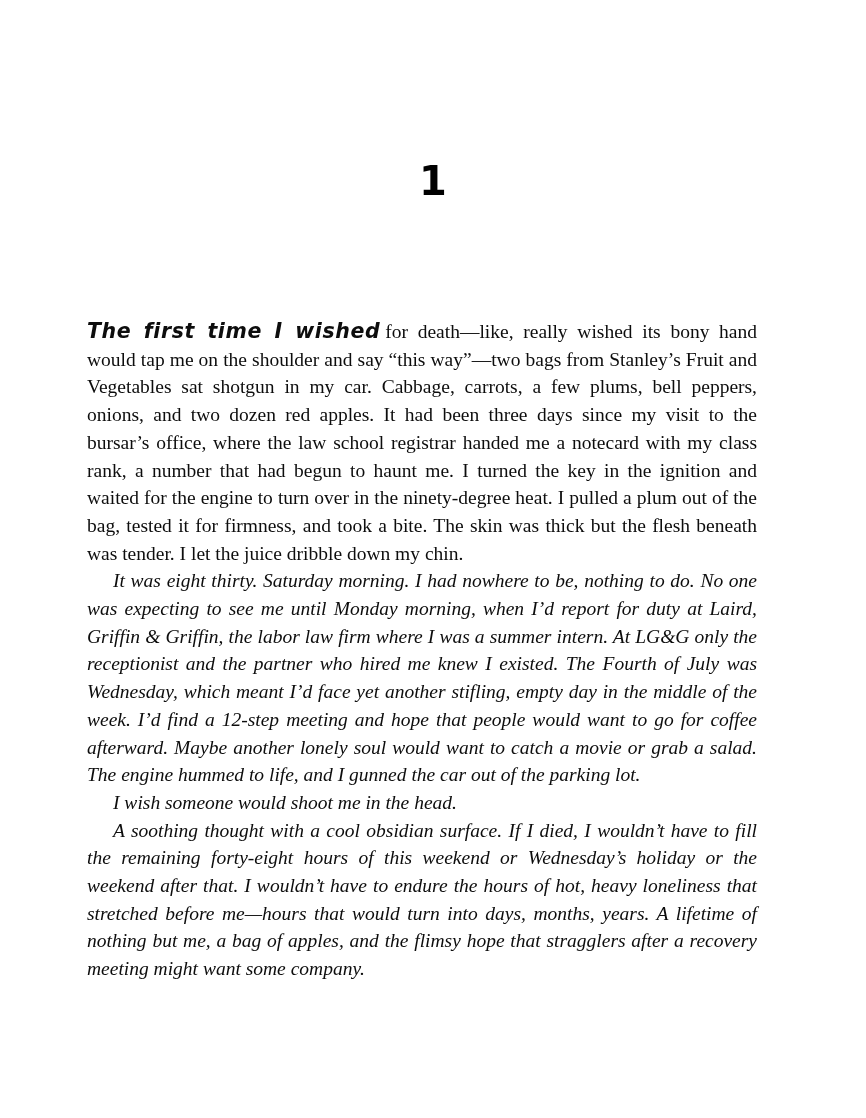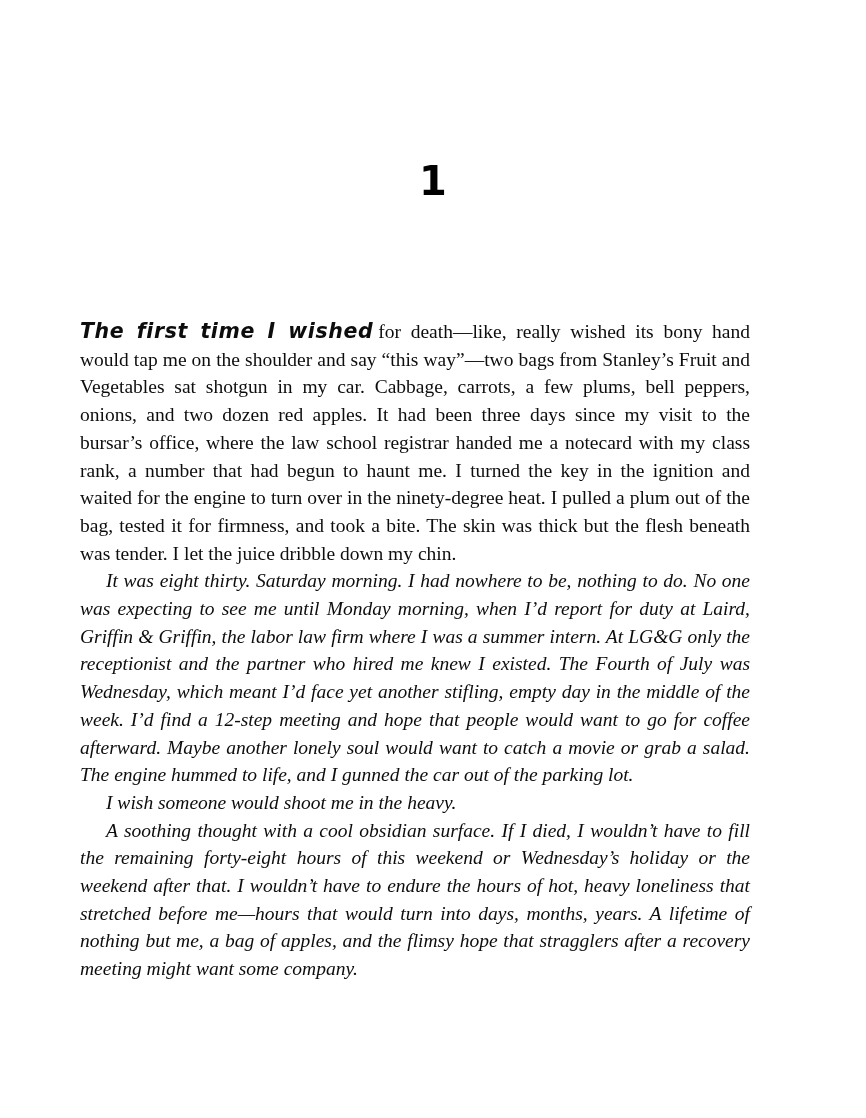--- a/index.html
+++ b/index.html
@@ -26,21 +26,21 @@
     font-family: "DejaVu Sans", sans-serif;
     font-weight: 700;
     font-size: 40px;
     line-height: 46px;
     color: #000000;
     letter-spacing: 0;
   }
 
   .body-text {
     position: absolute;
-    left: 80px;
+    left: 87px;
     top: 318px;
     width: 670px;
     font-size: 19.5px;
     line-height: 27.7px;
     color: #0d0d0d;
     text-align: justify;
   }
 
   .para {
     margin: 0;
@@ -72,19 +72,19 @@
 <div class="book-page">
 
   <div class="chapter-number">1</div>
 
   <div class="body-text">
 
     <p class="para"><span class="opening-script">The first time I wished</span><span>for death—like, really wished its bony hand would tap me on the shoulder and say “this way”—two bags from Stanley’s Fruit and Vegetables sat shotgun in my car. Cabbage, carrots, a few plums, bell peppers, onions, and two dozen red apples. It had been three days since my visit to the bursar’s office, where the law school registrar handed me a notecard with my class rank, a number that had begun to haunt me. I turned the key in the ignition and waited for the engine to turn over in the ninety-degree heat. I pulled a plum out of the bag, tested it for firmness, and took a bite. The skin was thick but the flesh beneath was tender. I let the juice dribble down my chin.</span></p>
 
     <p class="para indented"><span>It was eight thirty. Saturday morning. I had nowhere to be, nothing to do. No one was expecting to see me until Monday morning, when I’d report for duty at Laird, Griffin &amp; Griffin, the labor law firm where I was a summer intern. At LG&amp;G only the receptionist and the partner who hired me knew I existed. The Fourth of July was Wednesday, which meant I’d face yet another stifling, empty day in the middle of the week. I’d find a 12-step meeting and hope that people would want to go for coffee afterward. Maybe another lonely soul would want to catch a movie or grab a salad. The engine hummed to life, and I gunned the car out of the parking lot.</span></p>
 
-    <p class="para indented italic-line"><span>I wish someone would shoot me in the heavy.</span></p>
+    <p class="para indented italic-line"><span>I wish someone would shoot me in the head.</span></p>
 
     <p class="para indented"><span>A soothing thought with a cool obsidian surface. If I died, I wouldn’t have to fill the remaining forty-eight hours of this weekend or Wednesday’s holiday or the weekend after that. I wouldn’t have to endure the hours of hot, heavy loneliness that stretched before me—hours that would turn into days, months, years. A lifetime of nothing but me, a bag of apples, and the flimsy hope that stragglers after a recovery meeting might want some company.</span></p>
 
   </div>
 
 </div>
 
 </body></html>

